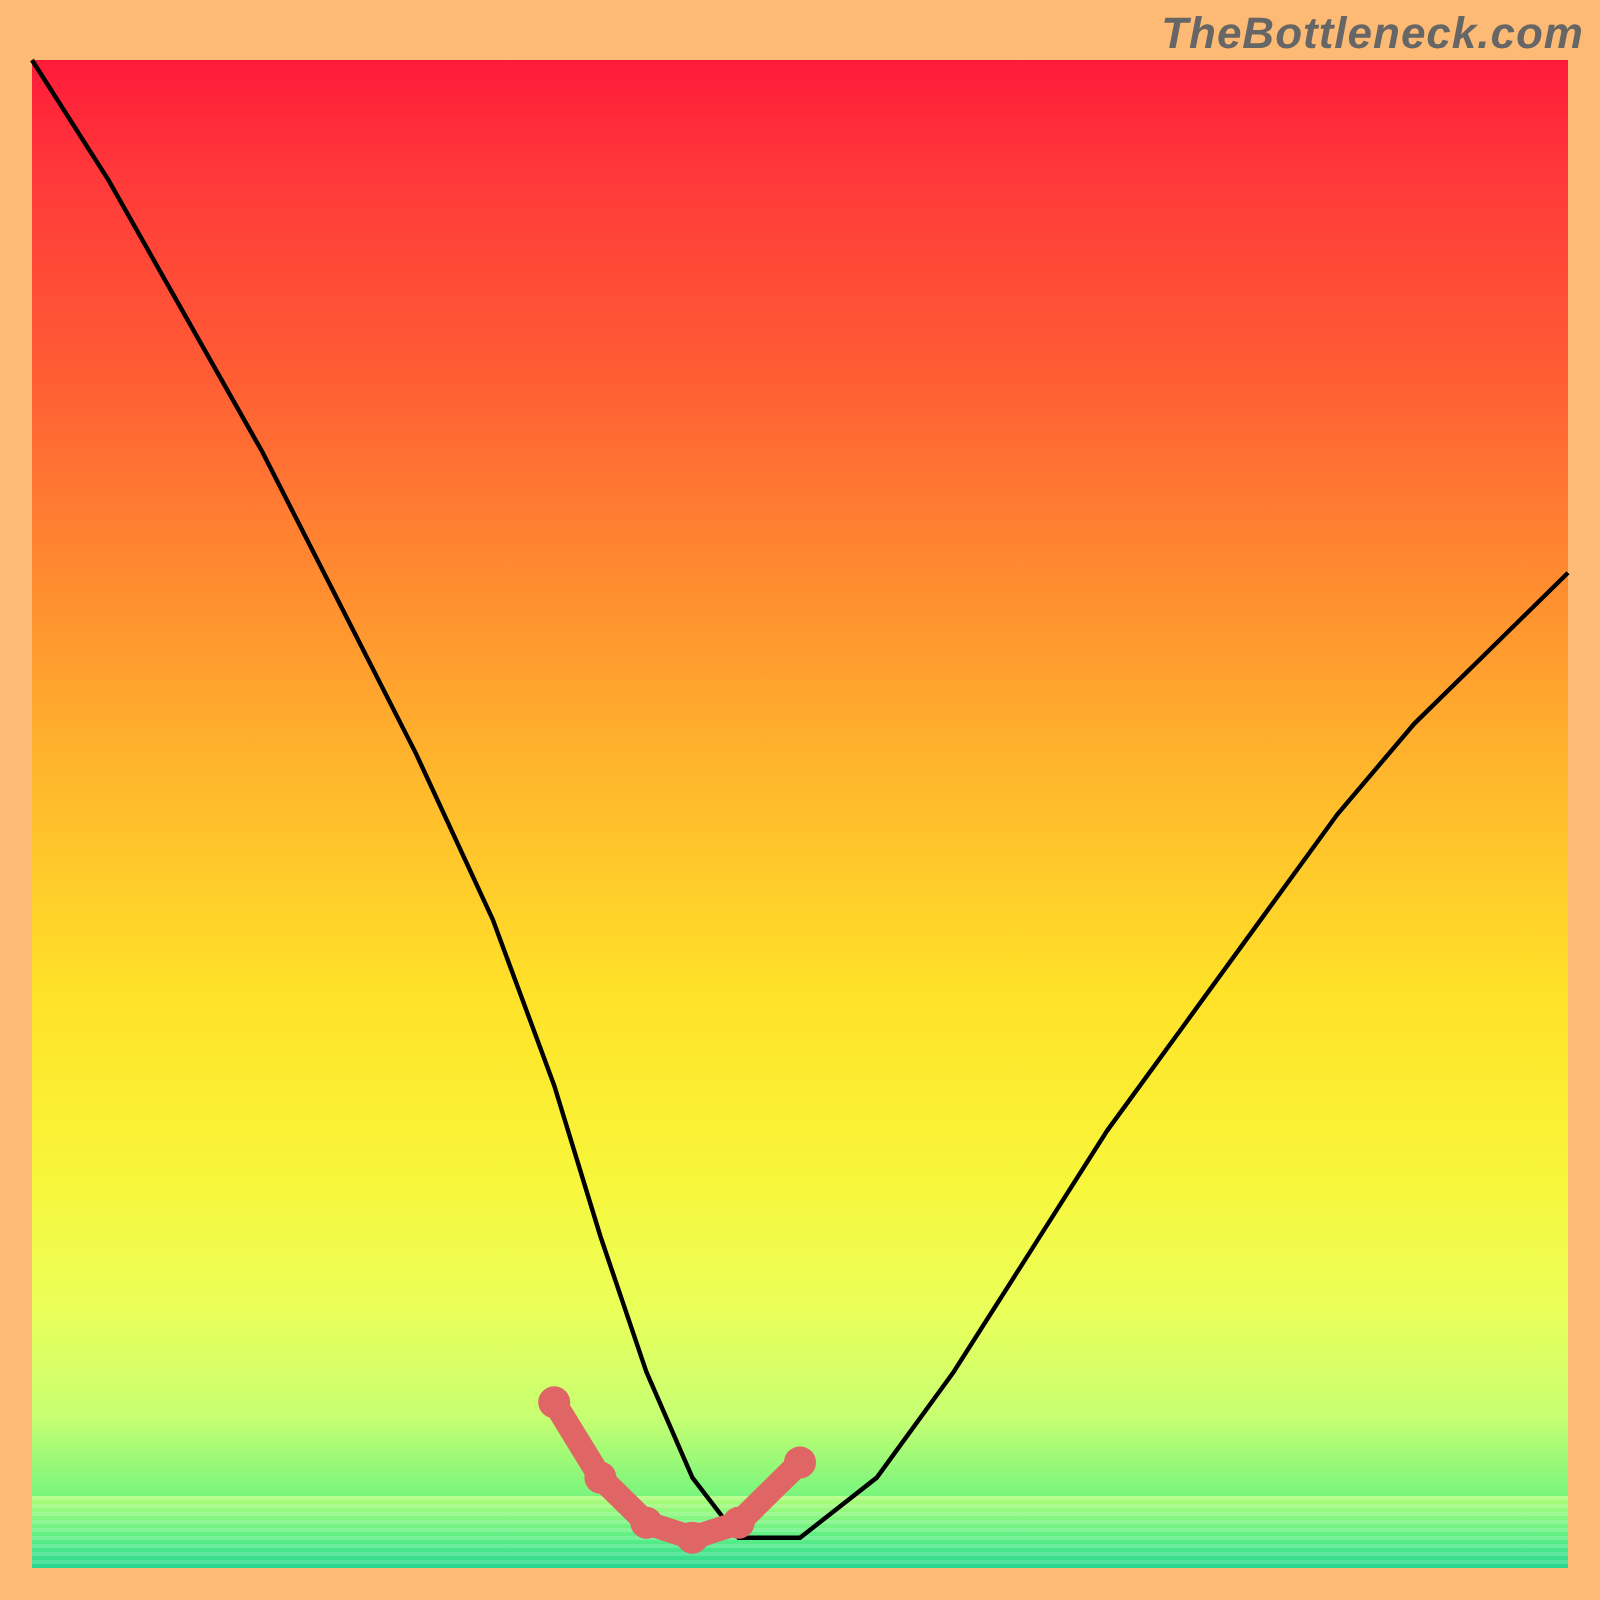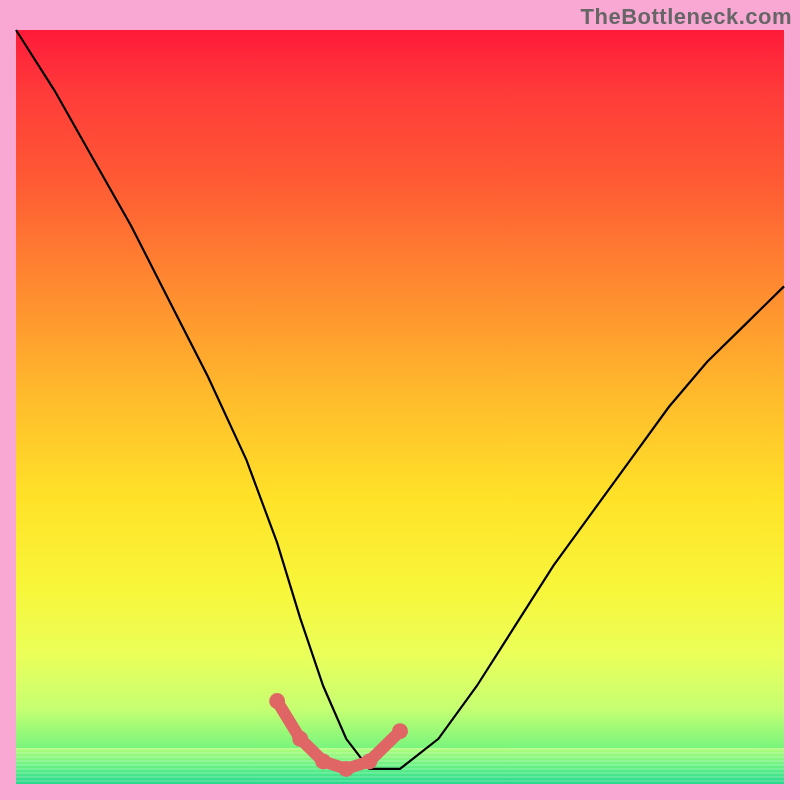--- a/index.html
+++ b/index.html
@@ -8,21 +8,22 @@
     width: 800px;
     height: 800px;
     background: #000;
     overflow: hidden;
     font-family: Arial, Helvetica, sans-serif;
   }
   .frame {
     position: relative;
     width: 800px;
     height: 800px;
-    background: #f9a8d4;
+    background: #fdba74;
+    font-style: italic;
   }
   .watermark {
     position: absolute;
     top: 4px;
     right: 8px;
     color: #666;
     font-size: 22px;
     font-weight: bold;
     letter-spacing: 0.5px;
     z-index: 10;

